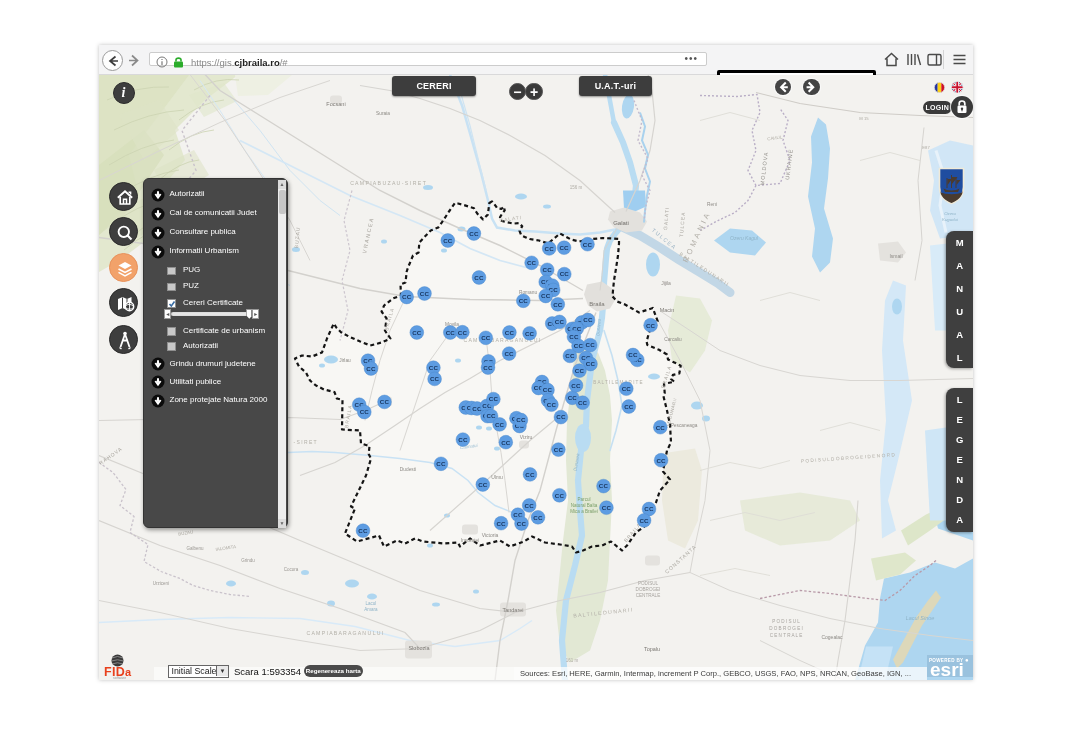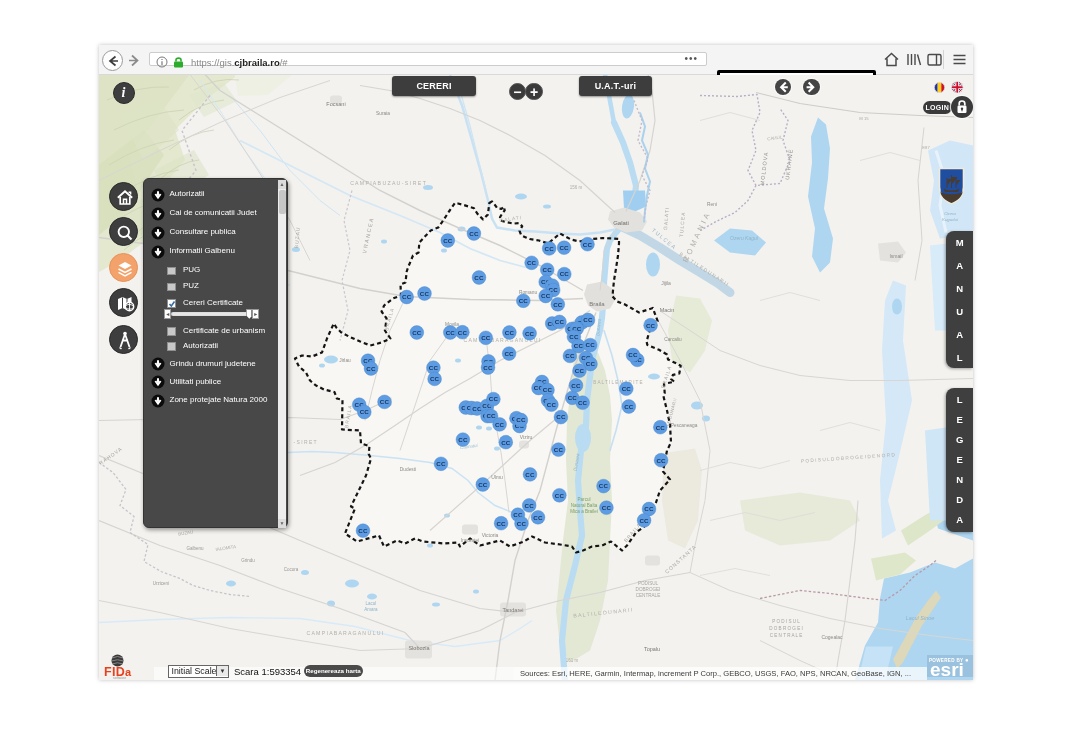--- a/index.html
+++ b/index.html
@@ -703,21 +703,21 @@
 <div class="prow" style="top:29.5px">Cai de comunicatii Judet</div>
 <svg style="position:absolute;left:7.199999999999999px;top:47px" width="14" height="14" viewBox="0 0 14 14">
           <circle cx="7" cy="7" r="6.5" fill="#0b0b0b"></circle>
           <path d="M7,3.2 L7,7.6 M4.4,6 L7,9.6 L9.6,6" stroke="#fff" stroke-width="2" fill="none" stroke-linejoin="miter"></path>
         </svg>
 <div class="prow" style="top:48.5px">Consultare publica</div>
 <svg style="position:absolute;left:7.199999999999999px;top:66px" width="14" height="14" viewBox="0 0 14 14">
           <circle cx="7" cy="7" r="6.5" fill="#0b0b0b"></circle>
           <path d="M7,3.2 L7,7.6 M4.4,6 L7,9.6 L9.6,6" stroke="#fff" stroke-width="2" fill="none" stroke-linejoin="miter"></path>
         </svg>
-<div class="prow" style="top:67.5px">Informatii Galbenu</div>
+<div class="prow" style="top:67.5px">Informatii Urbanism</div>
 <svg style="position:absolute;left:7.199999999999999px;top:178.5px" width="14" height="14" viewBox="0 0 14 14">
           <circle cx="7" cy="7" r="6.5" fill="#0b0b0b"></circle>
           <path d="M7,3.2 L7,7.6 M4.4,6 L7,9.6 L9.6,6" stroke="#fff" stroke-width="2" fill="none" stroke-linejoin="miter"></path>
         </svg>
 <div class="prow" style="top:180.0px">Grindu drumuri judetene</div>
 <svg style="position:absolute;left:7.199999999999999px;top:196.5px" width="14" height="14" viewBox="0 0 14 14">
           <circle cx="7" cy="7" r="6.5" fill="#0b0b0b"></circle>
           <path d="M7,3.2 L7,7.6 M4.4,6 L7,9.6 L9.6,6" stroke="#fff" stroke-width="2" fill="none" stroke-linejoin="miter"></path>
         </svg>
 <div class="prow" style="top:198.0px">Utilitati publice</div>

